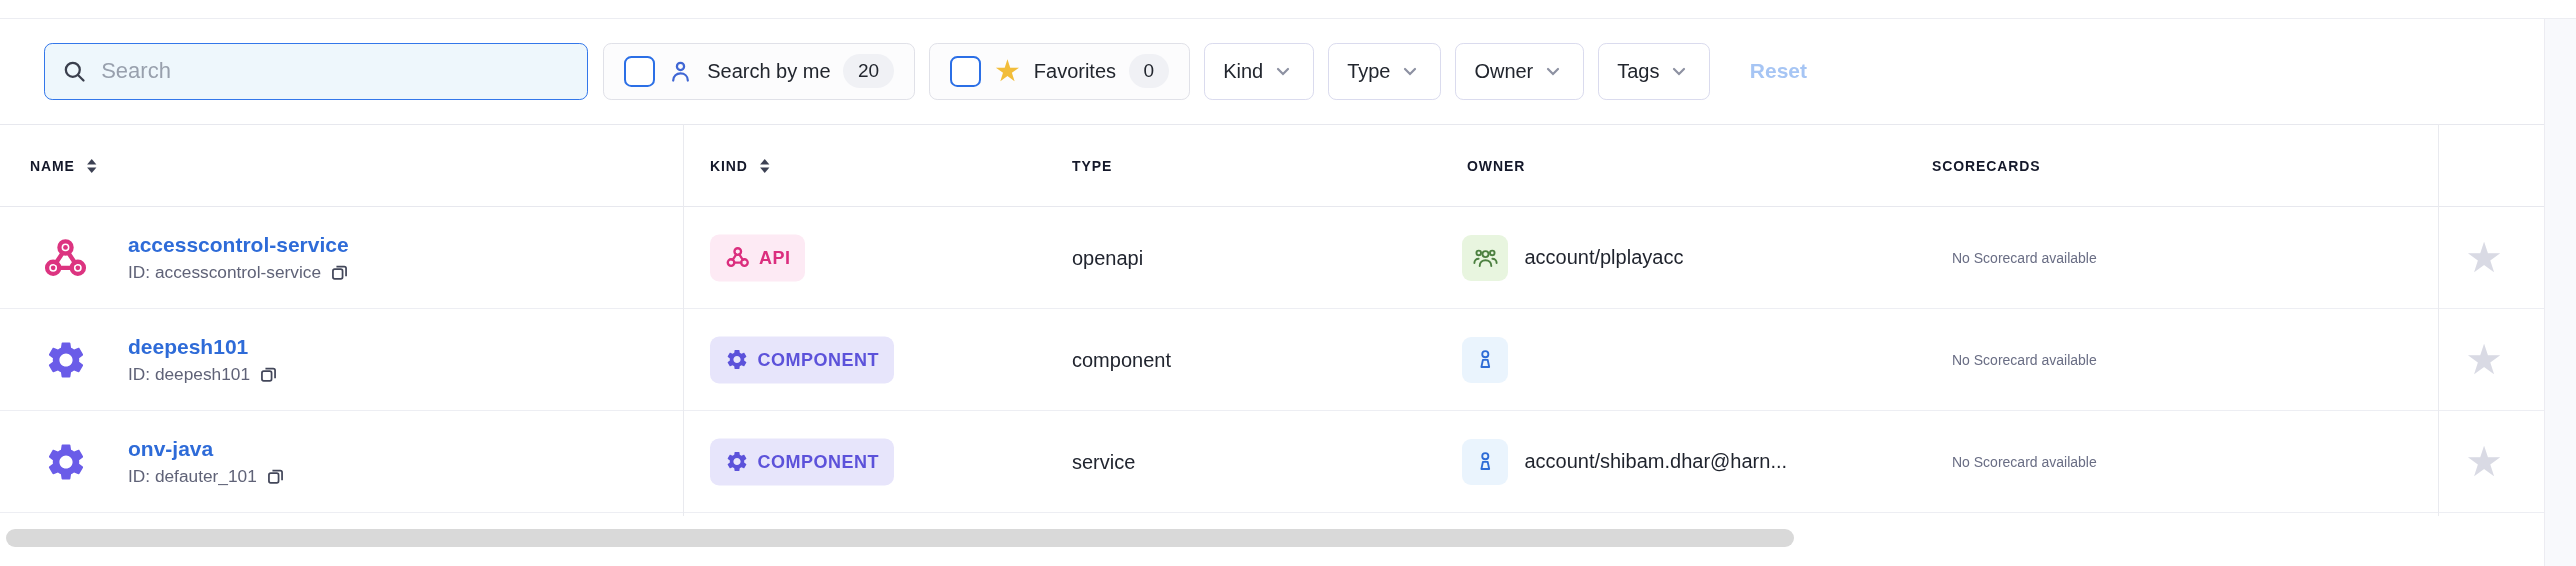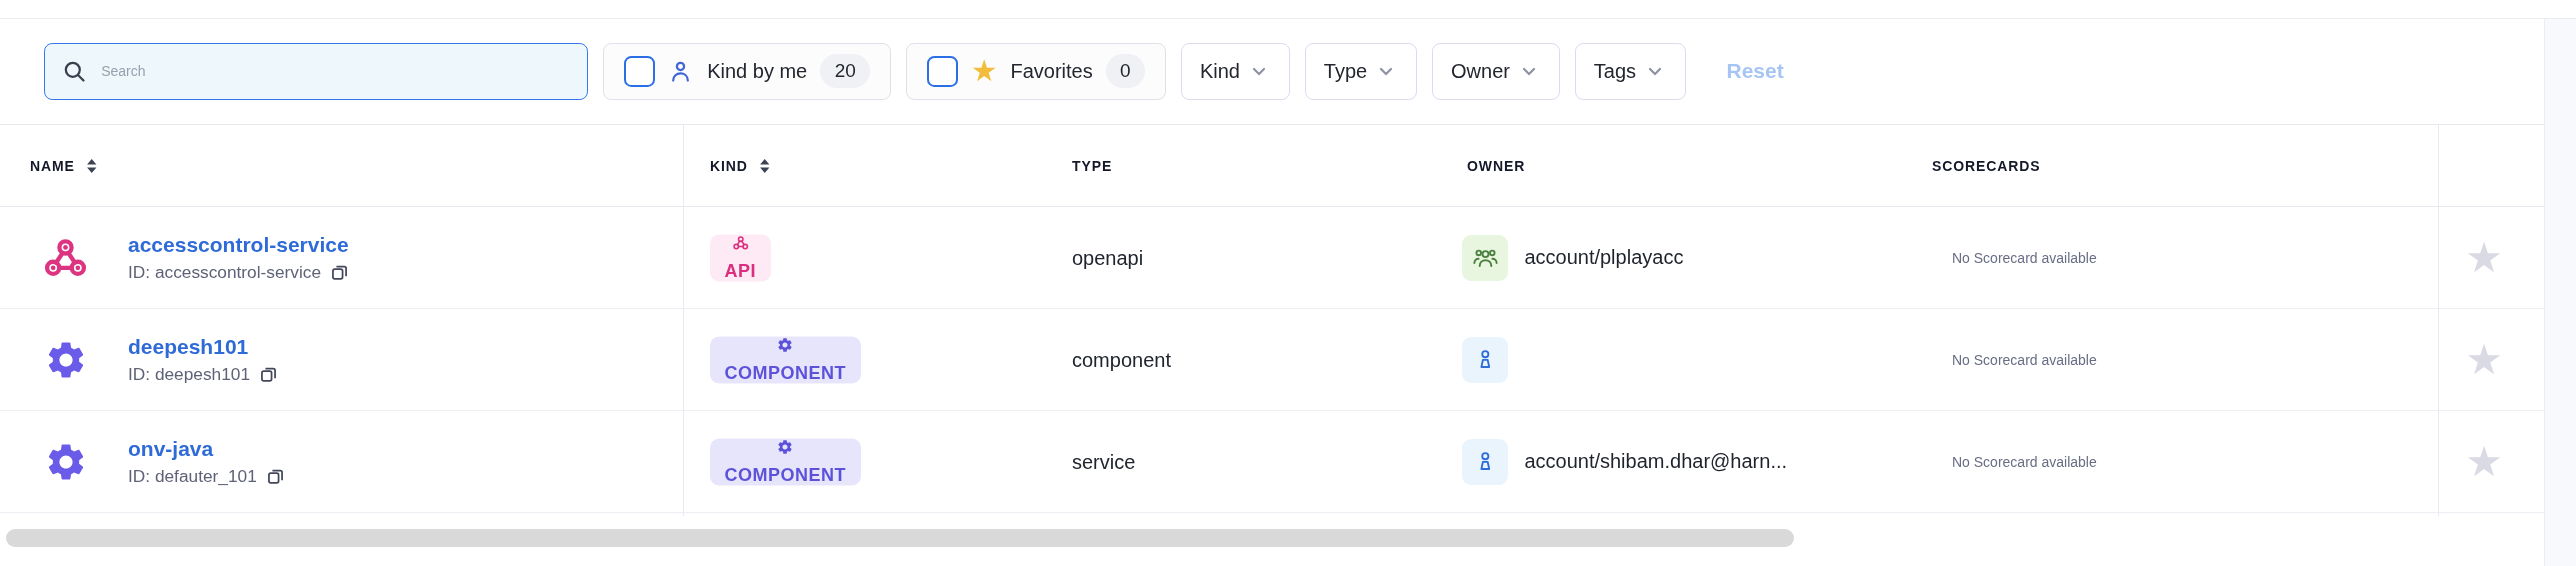--- a/index.html
+++ b/index.html
@@ -7,21 +7,21 @@
   .screen {
     position: relative; width: 2576px; height: 567px; background: #fff;
     overflow: hidden; font-family: "Liberation Sans", sans-serif; color:#22262e;
   }
   .topline { position:absolute; top:18px; left:0; width:2576px; height:0.9px; background:#ecedf2; }
 
   
   .toolbar { position:absolute; top:19px; left:0; height:104px; display:flex; align-items:center; padding-left:44px; gap:14.6px; }
   .searchbox { width:544px; height:57px; border:1.8px solid #3377ea; border-radius:8.2px; background:#eef7fc;
     display:flex; align-items:center; padding:0 16.4px; gap:12.8px; flex:none; }
-  .searchbox input { border:none; background:transparent; outline:none; font-size:14px; color:#2a2e38; width:100%;
+  .searchbox input { border:none; background:transparent; outline:none; font-size:22px; color:#2a2e38; width:100%;
     font-family:"Liberation Sans", sans-serif; }
   .searchbox input::placeholder { color:#98a0ad; }
   .filter-btn { height:57px; border:0.9px solid #e0e1e8; border-radius:8.2px; background:#fcfcfd;
     display:flex; align-items:center; padding:0 20px; gap:12.8px; font-size:20px; color:#22262e; flex:none; cursor:pointer; }
   .checkbox { width:31px; height:31px; border:2.3px solid #2b6fe6; border-radius:7.3px; background:#fff; flex:none; }
   .count-pill { background:#f0f1f5; border-radius:911px; padding:6.4px 14.6px; font-size:19px; color:#22262e; }
   .fav-star { font-size:30px; color:#f2bd3a; line-height:1; }
   .dropdown { height:57px; border:0.9px solid #dadbee; border-radius:8.2px; background:#fff;
     display:flex; align-items:center; padding:0 18px; gap:7.3px; font-size:20px; color:#22262e; flex:none; cursor:pointer; }
   .reset { margin-left:25.5px; font-size:21px; font-weight:600; color:#a6c5f4; cursor:default; }
@@ -37,21 +37,21 @@
   .th-owner { left:1467px; }
   .th-score { left:1932px; }
 
   .row { position:relative; height:102px; border-bottom:0.9px solid #edeef3; background:#fff; }
   .entity-icon { position:absolute; left:40px; top:50%; transform:translateY(-50%); width:51px; display:flex; justify-content:center; }
   .name-block { position:absolute; left:128px; top:50%; transform:translateY(-50%); }
   .name-link { font-size:21px; font-weight:700; color:#2e6bd8; text-decoration:none; display:inline-block; }
   .id-line { display:flex; align-items:center; gap:8px; margin-top:5.5px; font-size:17.3px; color:#5f6277; }
   .copy-btn { display:inline-flex; cursor:pointer; }
   .badge { position:absolute; left:710px; top:50%; transform:translateY(-50%); display:flex; align-items:center; gap:9px;
-    height:47px; border-radius:9px; padding:0 14.6px; font-size:18px; font-weight:600; letter-spacing:0.5px;flex-direction:column; }
+    height:47px; border-radius:9px; padding:0 14.6px; font-size:18px; font-weight:600; letter-spacing:0.5px; }
   .badge-api { background:#fdeaf4; color:#db2e7e; }
   .badge-component { background:#e7e5fb; color:#5c52da; }
   .type-cell { position:absolute; left:1072px; top:50%; transform:translateY(-50%); font-size:20px; color:#21252f; }
   .owner-cell { position:absolute; left:1462px; top:50%; transform:translateY(-50%); display:flex; align-items:center; gap:16.4px;
     font-size:20px; color:#1f232d; }
   .owner-icon { width:46px; height:46px; border-radius:9px; display:flex; align-items:center; justify-content:center; flex:none; }
   .owner-icon.group  { background:#e8f5df; }
   .owner-icon.person { background:#eaf4fd; }
   .score-cell { position:absolute; left:1952px; top:50%; transform:translateY(-50%); font-size:14px; color:#696d84; }
   .star-cell { position:absolute; left:2452px; width:64px; top:50%; transform:translateY(-50%); text-align:center;
@@ -83,21 +83,21 @@
     </div>
 
     <div class="filter-btn">
       <span class="checkbox"></span>
       <span>
         <svg width="27" height="27" viewBox="0 0 24 24" fill="none" stroke="#3f66d4" stroke-width="2" stroke-linecap="round">
           <circle cx="12" cy="7.5" r="3.2"></circle>
             <path d="M5.5 20c0-4.1 3.1-6.3 6.5-6.3s6.5 2.2 6.5 6.3"></path>
         </svg>
       </span>
-      <span>Kind by me</span>
+      <span>Search by me</span>
       <span class="count-pill">20</span>
     </div>
 
     <div class="filter-btn">
       <span class="checkbox"></span>
       <span class="fav-star">★</span>
       <span>Favorites</span>
       <span class="count-pill">0</span>
     </div>
 

